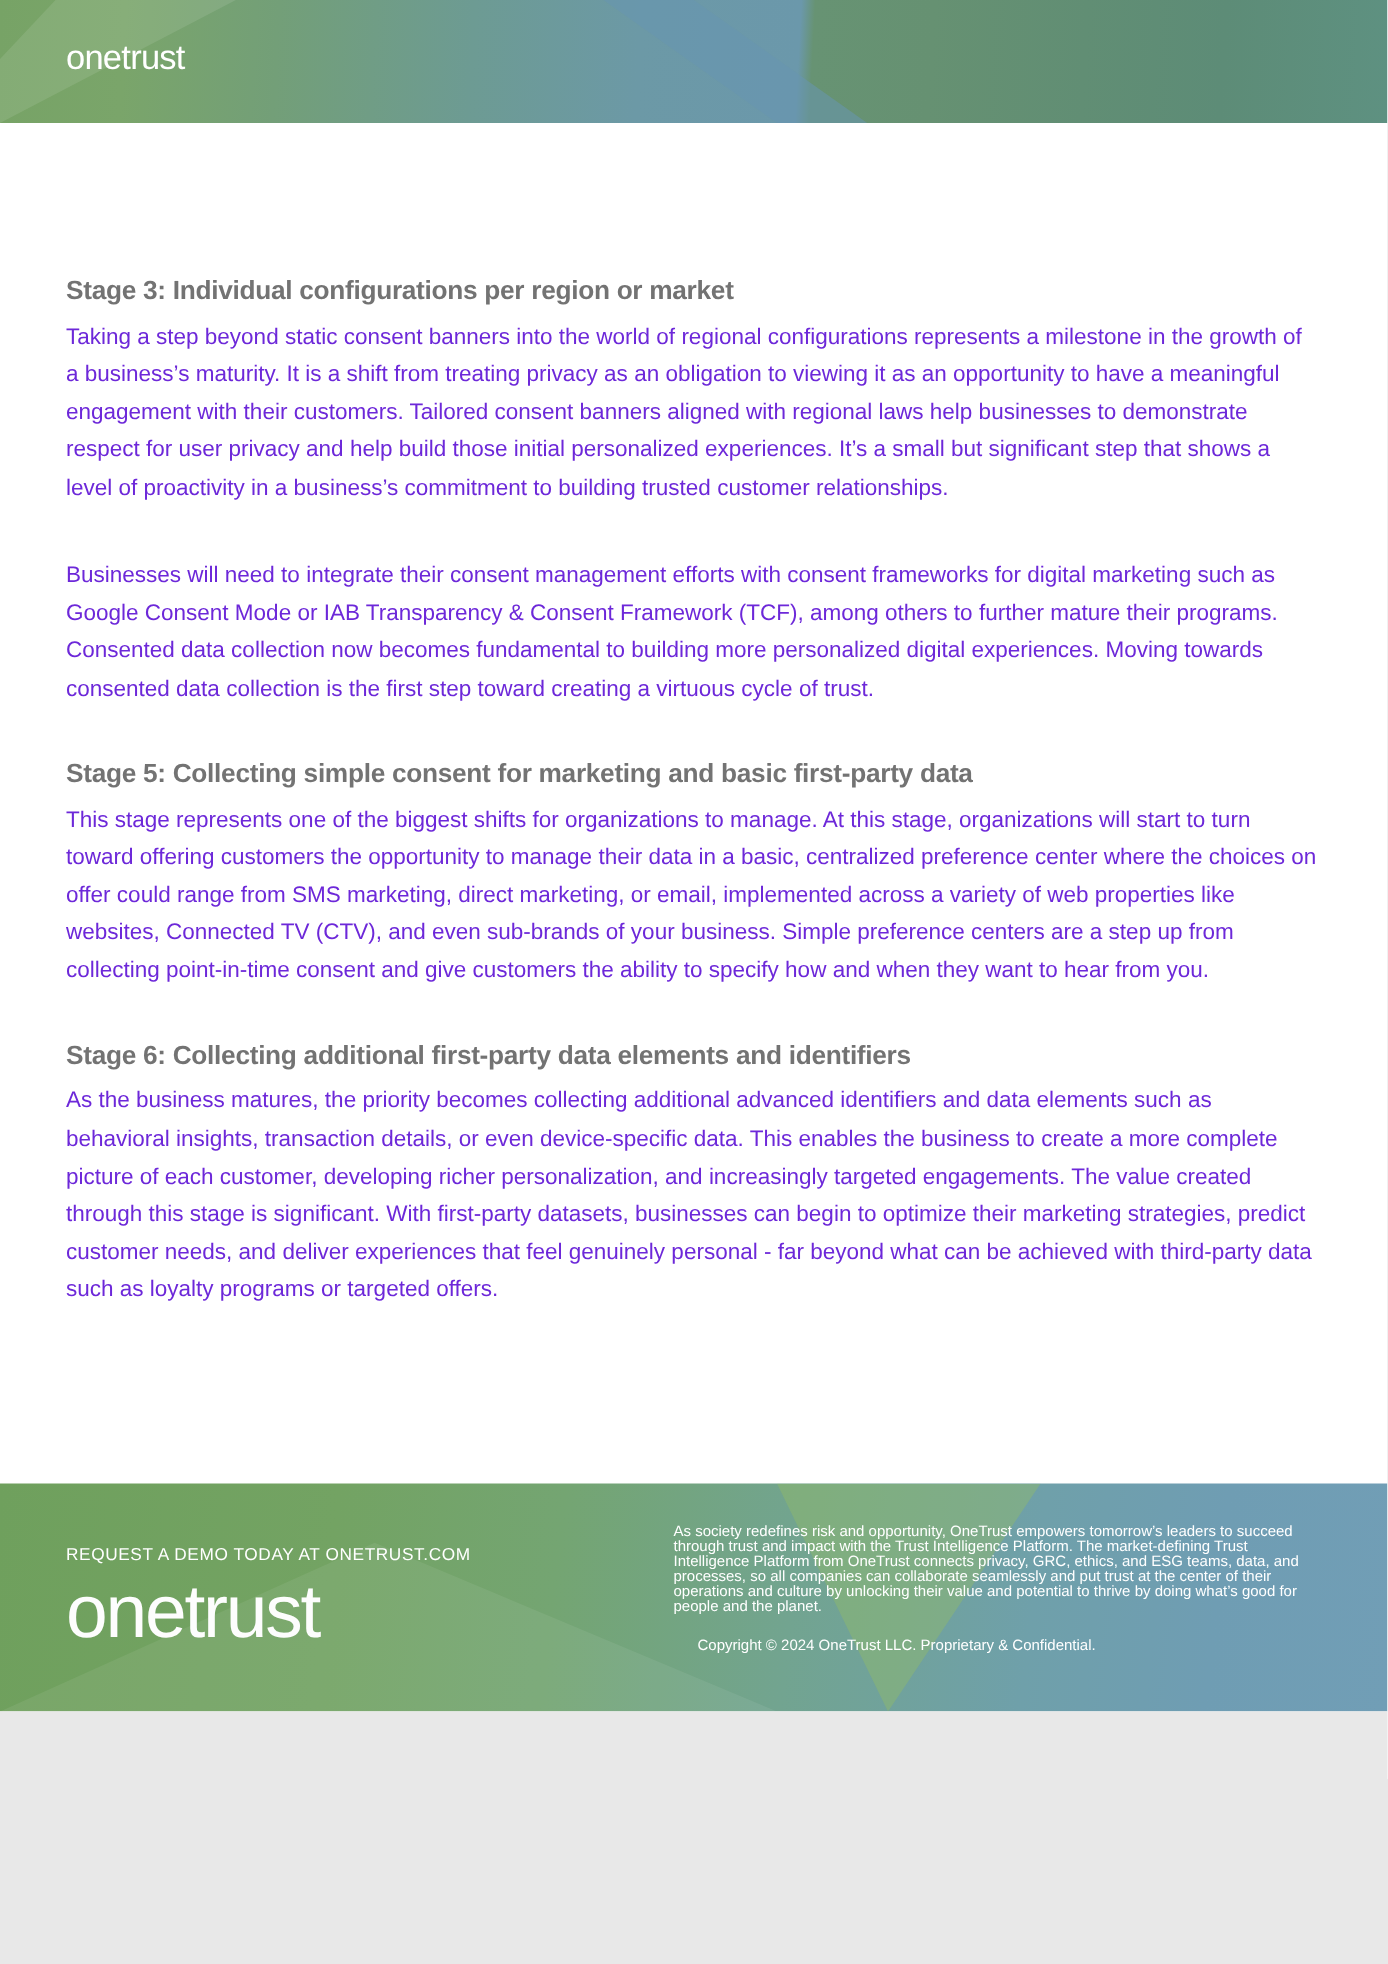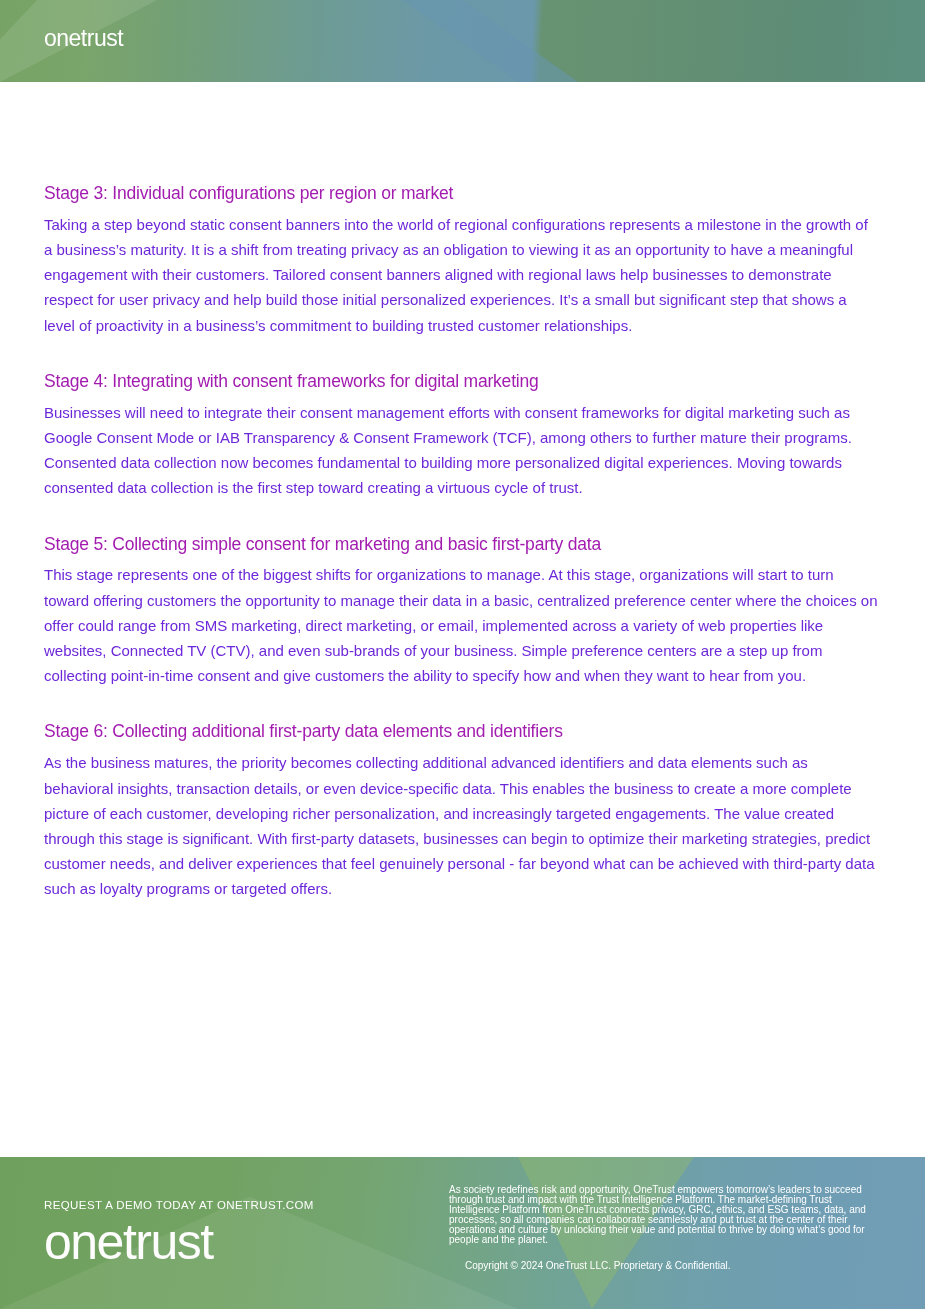--- a/index.html
+++ b/index.html
@@ -1,19 +1,19 @@
 <!DOCTYPE html>
 <html><head>
 <meta charset="utf-8">
 <style>
   html, body { margin: 0; padding: 0; background: #e8e8e8; }
   .page {
     position: relative;
     width: 925px;
-    height: 1309px;
+    height: 1141px;
     margin: 0 auto;
     background: #ffffff;
     overflow: hidden;
     font-family: "Liberation Sans", sans-serif;
   }
 
   
   .header {
     position: absolute;
     top: 0; left: 0;
@@ -49,22 +49,22 @@
     position: absolute;
     top: 82px; left: 0;
     width: 100%;
     padding: 101px 44px 0 44px;
     box-sizing: border-box;
   }
   .section { margin: 0 0 33px 0; }
   .section-heading {
     margin: 0 0 7px 0;
     font-size: 17.5px;
-    font-weight: 400;
-    color: #a21caf;
+    font-weight: 700;
+    color: #737373;
     letter-spacing: -0.2px;
     line-height: 1.25;
   }
   .section-body {
     margin: 0;
     max-width: 836px;
     font-size: 15px;
     line-height: 25.2px;
     color: #6d28d9;
   }
@@ -131,21 +131,20 @@
   </div>
 
   <div class="main">
 
     <div class="section">
       <h2 class="section-heading">Stage 3: Individual configurations per region or market</h2>
       <p class="section-body">Taking a step beyond static consent banners into the world of regional configurations represents a milestone in the growth of a business’s maturity. It is a shift from treating privacy as an obligation to viewing it as an opportunity to have a meaningful engagement with their customers. Tailored consent banners aligned with regional laws help businesses to demonstrate respect for user privacy and help build those initial personalized experiences. It’s a small but significant step that shows a level of proactivity in a business’s commitment to building trusted customer relationships.</p>
     </div>
 
     <div class="section">
-      <h2 class="section-heading">Stage 4: Integrating with consent frameworks for digital marketing</h2>
       <p class="section-body">Businesses will need to integrate their consent management efforts with consent frameworks for digital marketing such as Google Consent Mode or IAB Transparency &amp; Consent Framework (TCF), among others to further mature their programs. Consented data collection now becomes fundamental to building more personalized digital experiences. Moving towards consented data collection is the first step toward creating a virtuous cycle of trust.</p>
     </div>
 
     <div class="section">
       <h2 class="section-heading">Stage 5: Collecting simple consent for marketing and basic first-party data</h2>
       <p class="section-body">This stage represents one of the biggest shifts for organizations to manage. At this stage, organizations will start to turn toward offering customers the opportunity to manage their data in a basic, centralized preference center where the choices on offer could range from SMS marketing, direct marketing, or email, implemented across a variety of web properties like websites, Connected TV (CTV), and even sub-brands of your business. Simple preference centers are a step up from collecting point-in-time consent and give customers the ability to specify how and when they want to hear from you.</p>
     </div>
 
     <div class="section">
       <h2 class="section-heading">Stage 6: Collecting additional first-party data elements and identifiers</h2>

